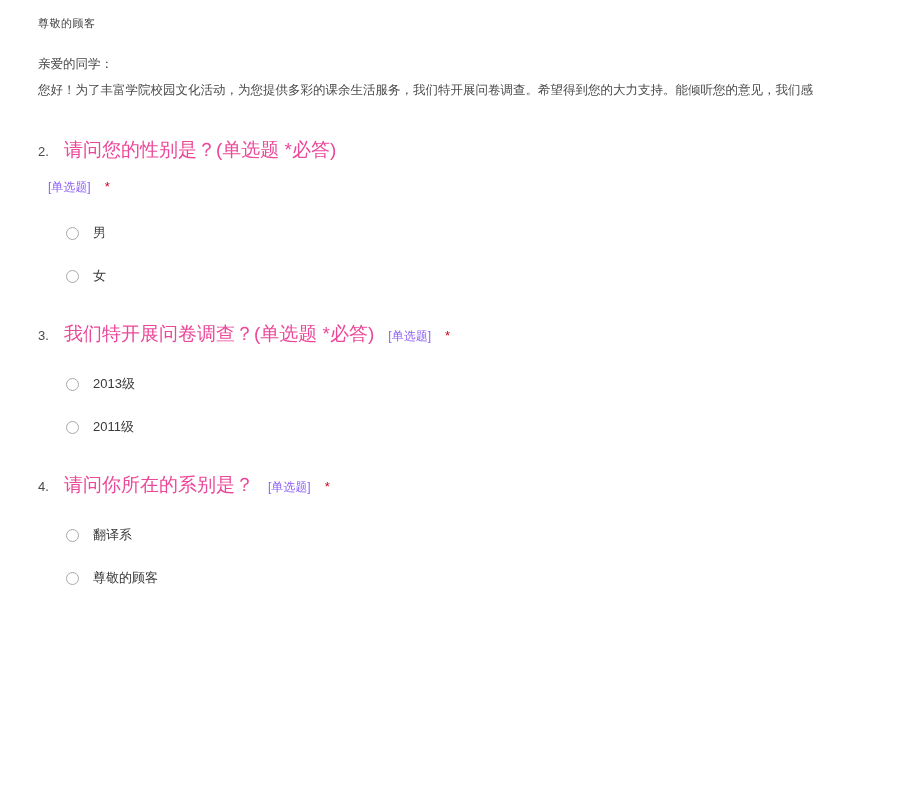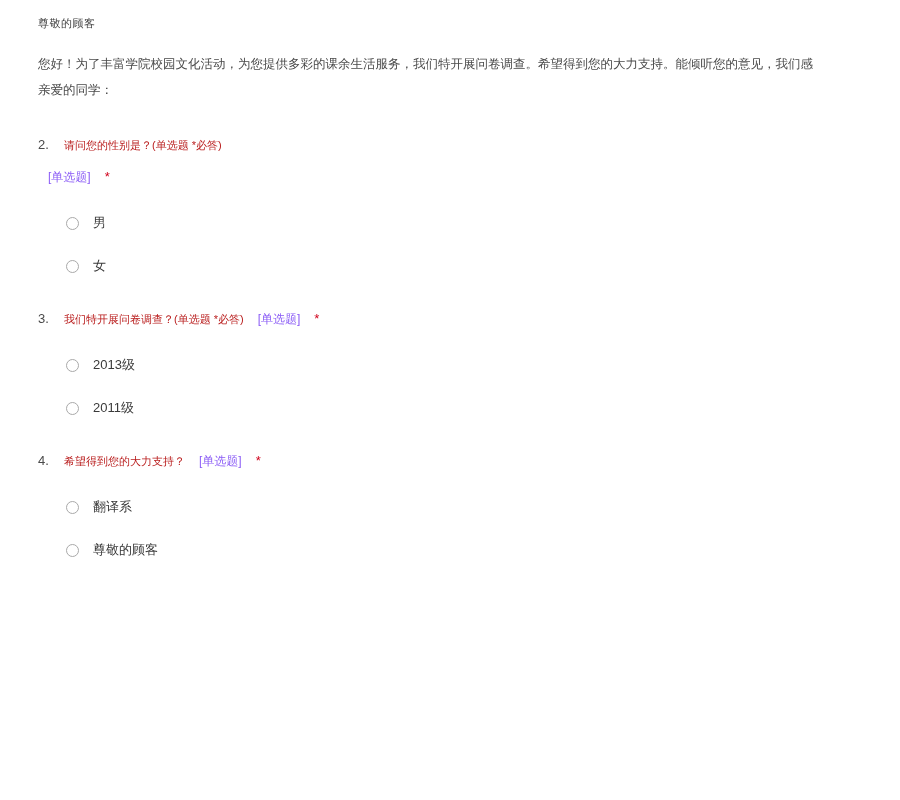--- a/index.html
+++ b/index.html
@@ -52,22 +52,22 @@
     margin-left: 38px;
     flex-wrap: nowrap;
   }
   .q-num {
     width: 26px;
     flex: 0 0 26px;
     font-size: 13px;
     color: #4a4a4a;
   }
   .q-text {
-    font-size: 11px;
-    color: #b91c1c;
+    font-size: 19px;
+    color: #ec4899;
     white-space: nowrap;
   }
   .q-meta {
     font-size: 12px;
     color: #8b5cf6;
     margin-left: 14px;
     white-space: nowrap;
   }
   .q-req {
     color: #d0021b;
@@ -110,22 +110,22 @@
 </head>
 <body>
 
 <div class="left-rule"></div>
 
 <div class="page">
 
   <h1 class="survey-title">尊敬的顾客</h1>
 
   <div class="intro">
+    <div class="intro-line">亲爱的同学：</div>
     <div class="intro-line">您好！为了丰富学院校园文化活动，为您提供多彩的课余生活服务，我们特开展问卷调查。希望得到您的大力支持。能倾听您的意见，我们感</div>
-    <div class="intro-line">亲爱的同学：</div>
   </div>
 
   <div class="q-block">
     <div class="q-head">
       <span class="q-num">2.</span>
       <span class="q-text">请问您的性别是？(单选题 *必答)</span>
     </div>
     <div class="q-sub">
       <span class="q-meta">[单选题]</span>
       <span class="q-req">*</span>
@@ -157,21 +157,21 @@
       <label class="option">
         <span class="radio"></span>
         <span class="option-label">2011级</span>
       </label>
     </div>
   </div>
 
   <div class="q-block">
     <div class="q-head">
       <span class="q-num">4.</span>
-      <span class="q-text">希望得到您的大力支持？</span>
+      <span class="q-text">请问你所在的系别是？</span>
       <span class="q-meta">[单选题]</span>
       <span class="q-req">*</span>
     </div>
     <div class="options">
       <label class="option">
         <span class="radio"></span>
         <span class="option-label">翻译系</span>
       </label>
       <label class="option">
         <span class="radio"></span>

